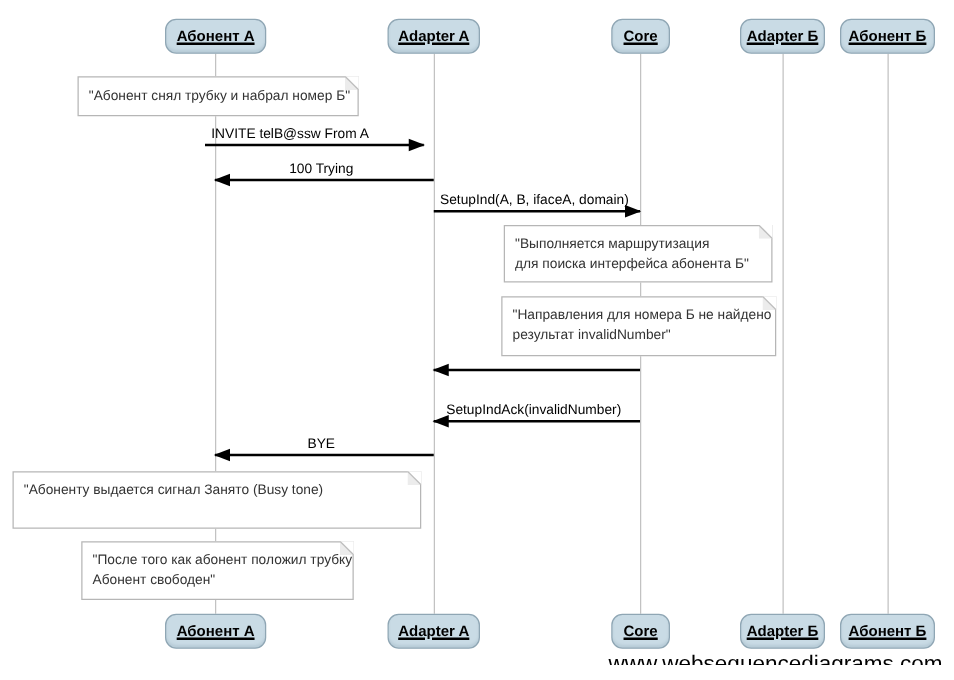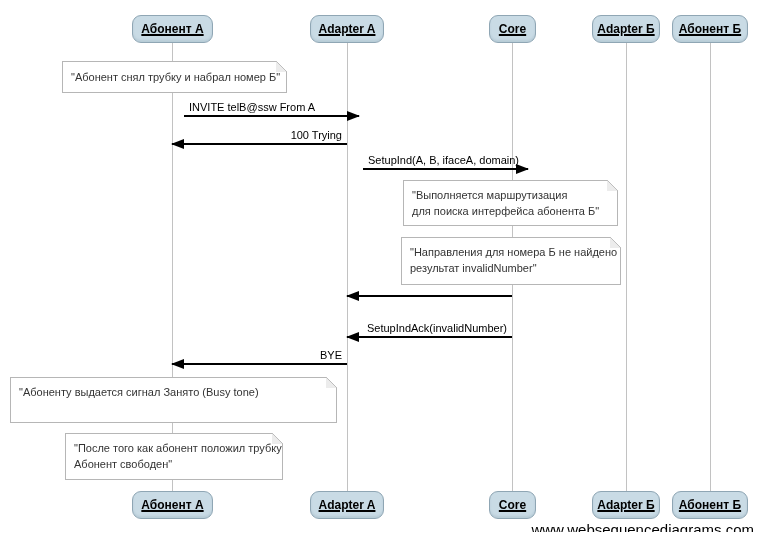--- a/index.html
+++ b/index.html
@@ -36,37 +36,37 @@
   .note::before {
     content:""; position:absolute; top:-1px; right:-1px;
     width:0; height:0;
     border-top:11px solid #ffffff; border-left:11px solid transparent;
   }
   .note .fold { position:absolute; top:-1px; right:-1px; }
   .note.center-one { display:flex; align-items:center; }
   .msg { position:absolute; font-size:11px; color:#000; }
   .msg-label { height:15px; line-height:14px; white-space:nowrap; }
   .msg-label.al-left  { text-align:left;  padding-left:5px; }
-  .msg-label.al-right { text-align:right; padding-right:5px; }
+  .msg-label.al-right { text-align:center; padding-right:5px; }
   .msg-line { position:relative; height:0; border-top:2px solid #000; }
   .msg.dir-right .msg-line::after {
     content:""; position:absolute; right:-1px; top:-6px;
     width:0; height:0;
     border-left:13px solid #000;
     border-top:5px solid transparent; border-bottom:5px solid transparent;
   }
   .msg.dir-left .msg-line::after {
     content:""; position:absolute; left:-1px; top:-6px;
     width:0; height:0;
     border-right:13px solid #000;
     border-top:5px solid transparent; border-bottom:5px solid transparent;
   }
   .watermark {
     position:absolute; top:521px; right:9px;
-    font-size:15px; color:#000;
+    font-size:18px; color:#000;
   }
 </style>
 </head>
 <body>
 
 <div class="canvas">
 
   <div class="lifeline" style="left:172px"></div>
   <div class="lifeline" style="left:347px"></div>
   <div class="lifeline" style="left:512px"></div>
@@ -90,31 +90,31 @@
   </div>
 
   <div class="note center-one" style="left:62px;top:61px;width:225px;height:32px">
     <svg class="fold" width="11" height="11" viewBox="0 0 11 11">
       <path d="M0 0 L11 11 L0 11 Z" fill="#ececec"></path>
         <path d="M0 0 L11 11" stroke="#bdbdbd" stroke-width="1" fill="none"></path>
     </svg>
     <div class="line">"Абонент снял трубку и набрал номер Б"</div>
   </div>
 
-  <div class="msg dir-right" style="left:184px;width:175px;top:100px">
+  <div class="msg dir-right" style="left:164px;width:175px;top:100px">
     <div class="msg-label al-left">INVITE telB@ssw From A</div>
     <div class="msg-line"></div>
   </div>
 
   <div class="msg dir-left" style="left:172px;width:175px;top:128px">
     <div class="msg-label al-right">100 Trying</div>
     <div class="msg-line"></div>
   </div>
 
-  <div class="msg dir-right" style="left:363px;width:165px;top:153px">
+  <div class="msg dir-right" style="left:347px;width:165px;top:153px">
     <div class="msg-label al-left">SetupInd(A, B, ifaceA, domain)</div>
     <div class="msg-line"></div>
   </div>
 
   <div class="note" style="left:403px;top:180px;width:215px;height:46px">
     <svg class="fold" width="11" height="11" viewBox="0 0 11 11">
       <path d="M0 0 L11 11 L0 11 Z" fill="#ececec"></path>
         <path d="M0 0 L11 11" stroke="#bdbdbd" stroke-width="1" fill="none"></path>
     </svg>
     <div class="line">"Выполняется маршрутизация</div>

